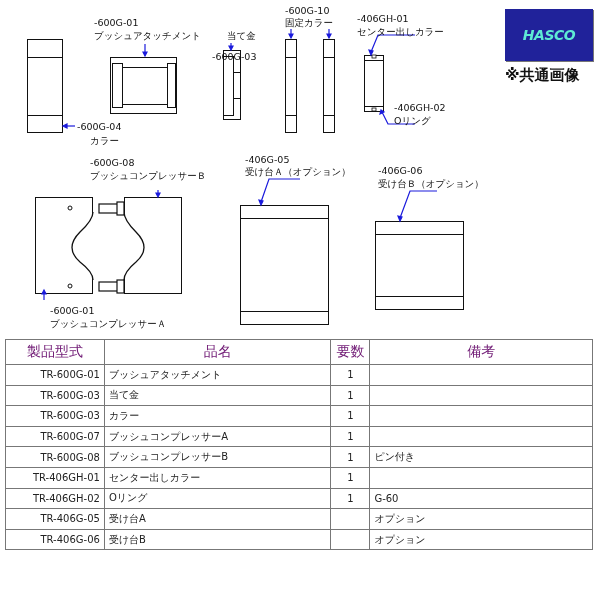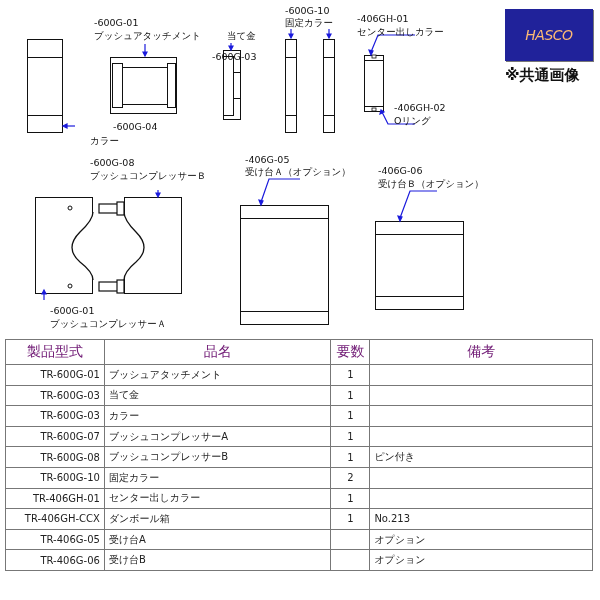--- a/index.html
+++ b/index.html
@@ -2,21 +2,21 @@
 <html><head>
 <meta charset="utf-8">
 <style>
   html, body { margin:0; padding:0; background:#ffffff; }
   body { width:600px; height:600px; position:relative; overflow:hidden; font-family:"DejaVu Sans", sans-serif; color:#111; }
   .lbl { position:absolute; font-size:9.5px; line-height:12px; white-space:nowrap; color:#111; }
   .shape { position:absolute; border:1.3px solid #111; box-sizing:border-box; background:#fff; }
   .hline { position:absolute; height:0; border-top:1.3px solid #111; }
   svg.overlay { position:absolute; left:0; top:0; }
   .logo { position:absolute; left:505px; top:9px; width:88px; height:52px; background:#20229a; display:flex; align-items:center; justify-content:center; box-shadow:1px 1px 0 #777; }
-  .logo-text { color:#fdba74; font-family:"DejaVu Sans", sans-serif; font-weight:normal; font-style:italic; font-size:14px; letter-spacing:-0.5px; }
+  .logo-text { color:#5eead4; font-family:"DejaVu Sans", sans-serif; font-weight:bold; font-style:italic; font-size:14px; letter-spacing:-0.5px; }
   .common { position:absolute; left:505px; top:66px; width:92px; font-size:15px; font-weight:bold; color:#111; }
   table.parts { position:absolute; left:5px; top:339px; width:588px; border-collapse:collapse; font-family:"DejaVu Sans", sans-serif; }
   table.parts th, table.parts td { border:1.5px solid #777; padding:0 4px; height:19.6px; font-size:10px; color:#222; }
   table.parts th { height:24px; font-weight:normal; font-size:14px; color:#701a75; }
   td.model { text-align:right; }
   td.qty { text-align:center; }
 </style>
 </head>
 <body>
 
@@ -104,21 +104,21 @@
   <div class="lbl" style="left:94px;top:17px;">-600G-01</div>
   <div class="lbl" style="left:94px;top:30px;">ブッシュアタッチメント</div>
   <div class="lbl" style="left:212px;top:17px;margin-top:34px;">-600G-03</div>
   <div class="lbl" style="left:227px;top:30px;">当て金</div>
   <div class="lbl" style="left:285px;top:5px;">-600G-10</div>
   <div class="lbl" style="left:285px;top:17px;">固定カラー</div>
   <div class="lbl" style="left:357px;top:13px;">-406GH-01</div>
   <div class="lbl" style="left:357px;top:26px;">センター出しカラー</div>
   <div class="lbl" style="left:394px;top:102px;">-406GH-02</div>
   <div class="lbl" style="left:394px;top:115px;">Oリング</div>
-  <div class="lbl" style="left:77px;top:121px;margin-left:36px;">-600G-04</div>
+  <div class="lbl" style="left:77px;top:121px;">-600G-04</div>
   <div class="lbl" style="left:90px;top:135px;">カラー</div>
   <div class="lbl" style="left:90px;top:157px;">-600G-08</div>
   <div class="lbl" style="left:90px;top:170px;">ブッシュコンプレッサーＢ</div>
   <div class="lbl" style="left:50px;top:305px;">-600G-01</div>
   <div class="lbl" style="left:50px;top:318px;">ブッシュコンプレッサーＡ</div>
   <div class="lbl" style="left:245px;top:154px;">-406G-05</div>
   <div class="lbl" style="left:245px;top:166px;">受け台Ａ（オプション）</div>
   <div class="lbl" style="left:378px;top:165px;">-406G-06</div>
   <div class="lbl" style="left:378px;top:178px;">受け台Ｂ（オプション）</div>
 </div>
@@ -168,36 +168,30 @@
         <td class="qty">1</td>
         <td></td>
       </tr>
     <tr>
         <td class="model">TR-600G-08</td>
         <td>ブッシュコンプレッサーB</td>
         <td class="qty">1</td>
         <td>ピン付き</td>
       </tr>
     <tr>
-        <td class="model">TR-600G-10</td>
-        <td>固定カラー</td>
-        <td class="qty">2</td>
-        <td></td>
-      </tr>
-    <tr>
         <td class="model">TR-406GH-01</td>
         <td>センター出しカラー</td>
         <td class="qty">1</td>
         <td></td>
       </tr>
     <tr>
-        <td class="model">TR-406GH-CCX</td>
-        <td>ダンボール箱</td>
-        <td class="qty">1</td>
-        <td>No.213</td>
+        <td class="model">TR-406GH-02</td>
+        <td>Oリング</td>
+        <td class="qty">1</td>
+        <td>G-60</td>
       </tr>
     <tr>
         <td class="model">TR-406G-05</td>
         <td>受け台A</td>
         <td class="qty"></td>
         <td>オプション</td>
       </tr>
     <tr>
         <td class="model">TR-406G-06</td>
         <td>受け台B</td>

